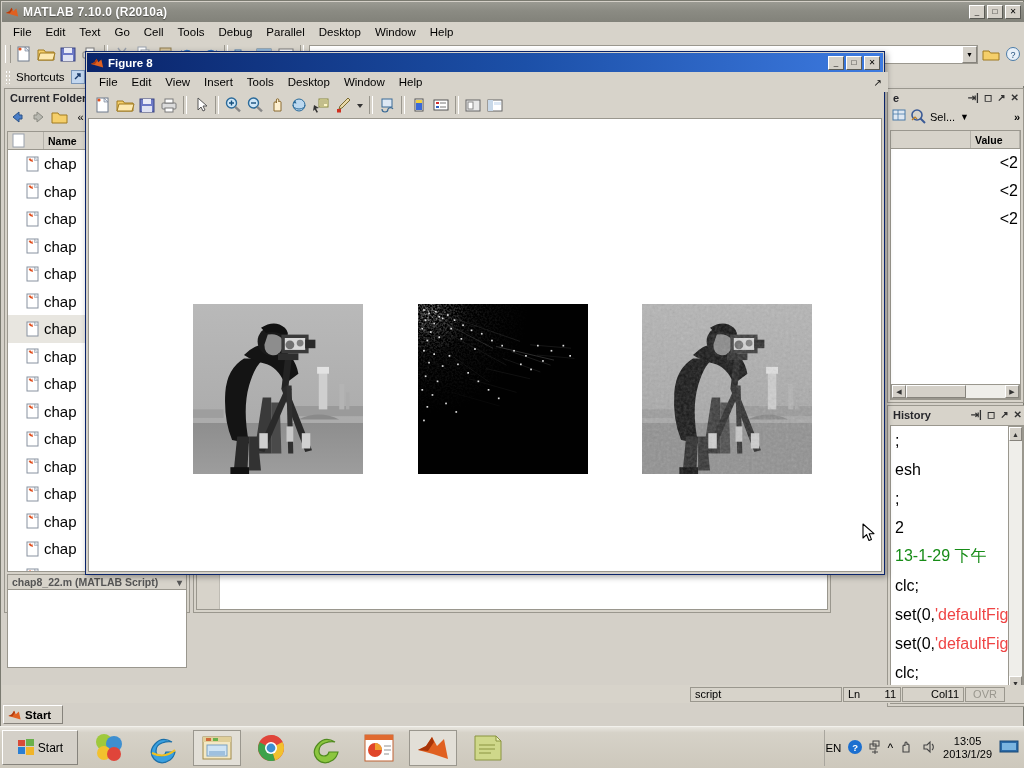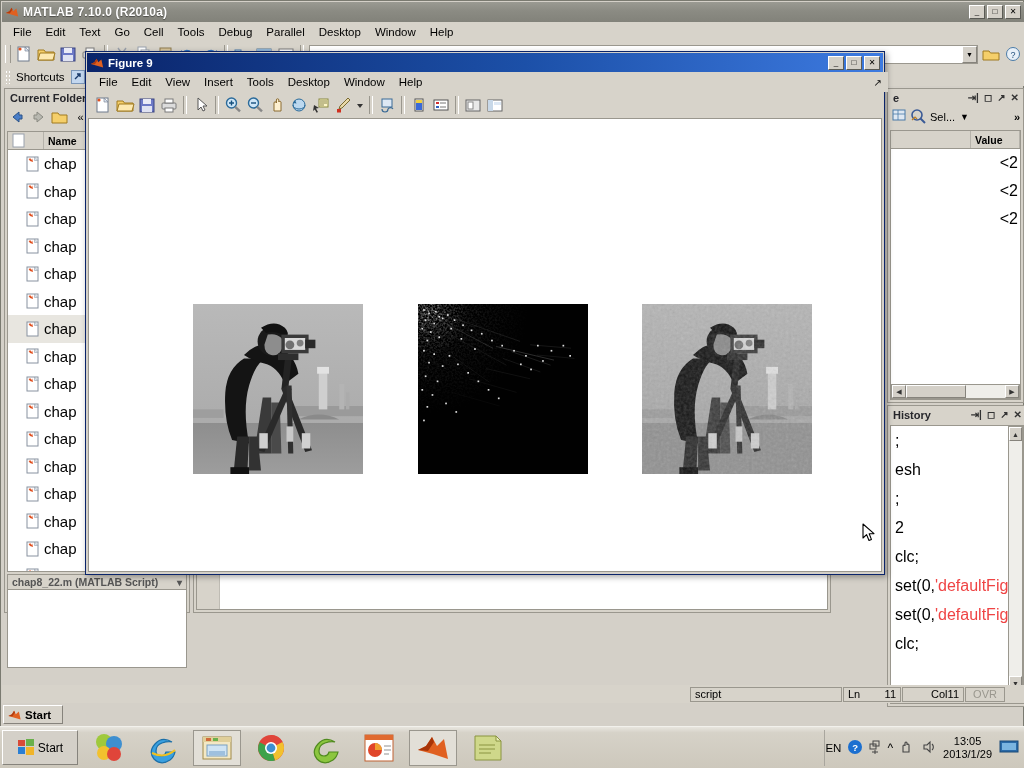--- a/index.html
+++ b/index.html
@@ -559,20 +559,23 @@
       <div class="hist-row">
           <span>esh</span>
         </div>
       <div class="hist-row">
           <span>;</span>
         </div>
       <div class="hist-row">
           <span>2</span>
         </div>
       <div class="hist-row">
+          <span class="hist-date">13-1-29  下午</span>
+        </div>
+      <div class="hist-row">
           <span>clc;</span>
         </div>
       <div class="hist-row">
           <span>set(0,<span class="hist-str">'defaultFig</span></span>
         </div>
       <div class="hist-row">
           <span>set(0,<span class="hist-str">'defaultFig</span></span>
         </div>
       <div class="hist-row">
           <span>clc;</span>
@@ -616,21 +619,21 @@
 </div>
 
 <div id="figure-window">
   <div id="fig-titlebar">
     <span style="width:14px;height:14px;margin-left:3px;">
       <svg width="14" height="14" viewBox="0 0 16 16">
           <path d="M1 9 L5 7 L7.5 3 L9.5 7 L13 4 L15 13 L8 11 Z" fill="#e06020"></path>
           <path d="M1 9 L5 7 L7.5 3 L8.6 5.2 L5.6 9.5 Z" fill="#b03c10"></path>
         </svg>
     </span>
-    <span id="fig-title-text">Figure 9</span>
+    <span id="fig-title-text">Figure 8</span>
     <span id="fig-title-btns">
       <span class="sysbtn">_</span>
       <span class="sysbtn">□</span>
       <span class="sysbtn">✕</span>
     </span>
   </div>
 
   <div id="fig-menubar">
     <span class="menu-item">File</span>
     <span class="menu-item">Edit</span>

